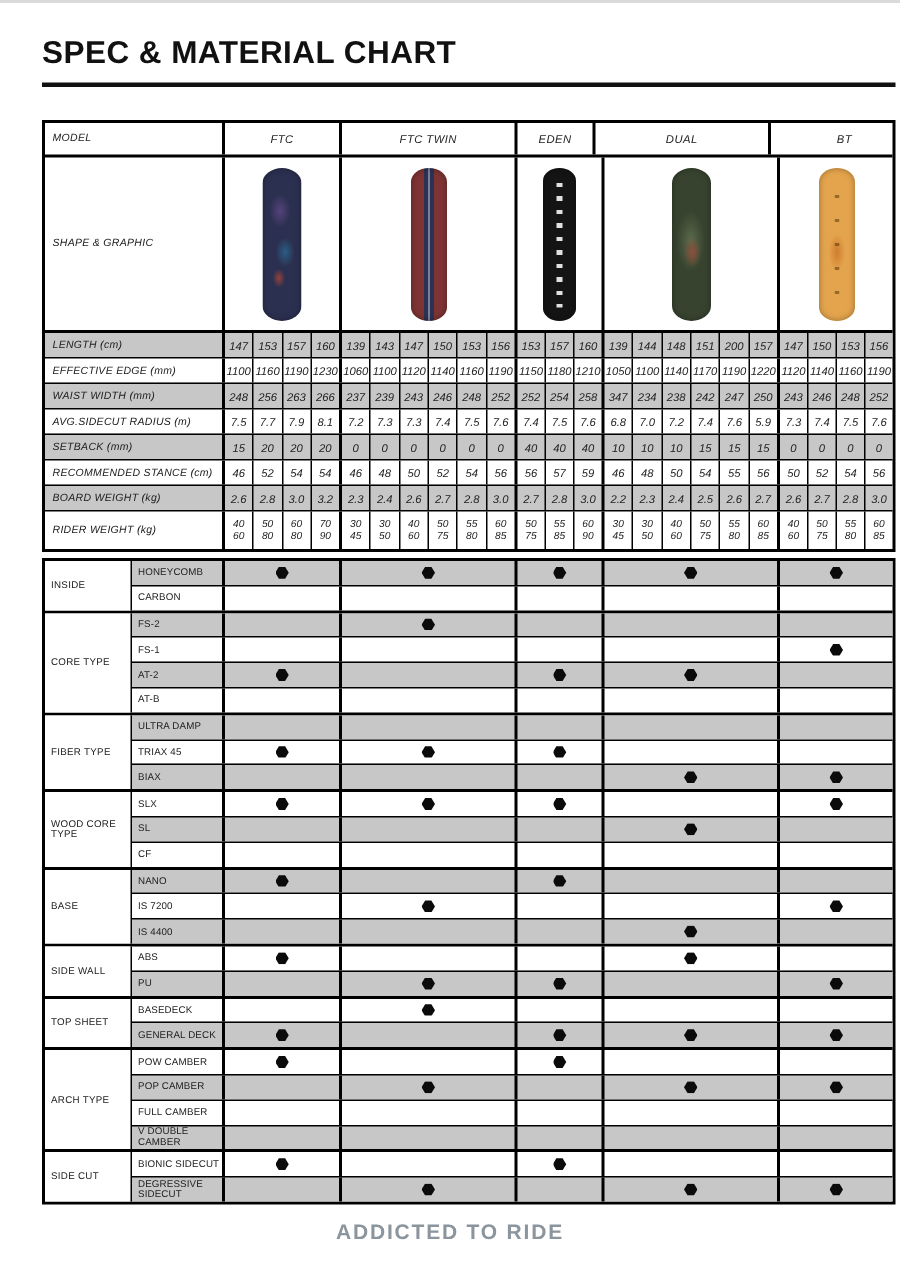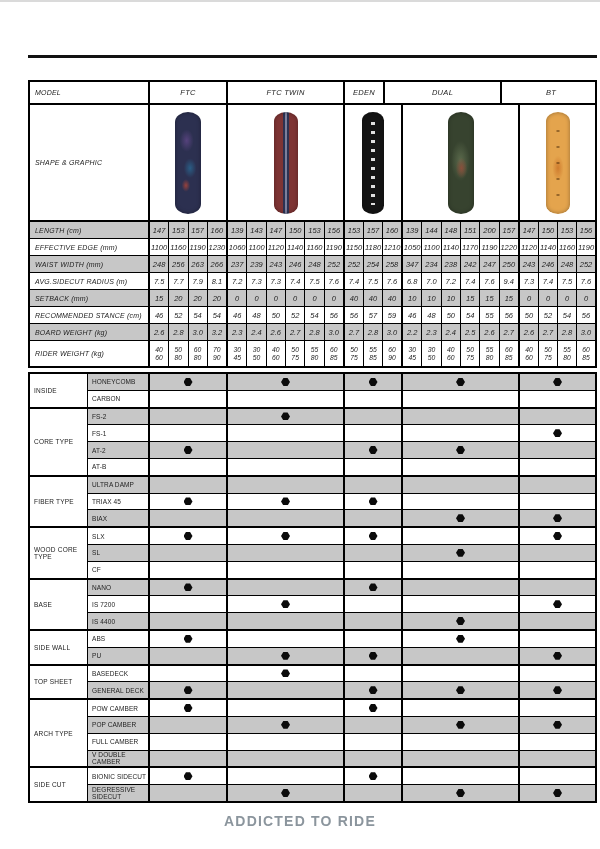--- a/index.html
+++ b/index.html
@@ -77,27 +77,28 @@
     background:repeating-linear-gradient(180deg, rgba(60,30,0,.45) 0 2px, transparent 2px 16px);}
 
   .footer{position:absolute;left:0;right:0;top:813px;text-align:center;font-size:14px;
           font-weight:bold;letter-spacing:1.2px;color:#8b959d;}
 </style>
 </head>
 <body>
 
 <div class="page">
   <div class="page-top-edge"></div>
+  <h1 class="page-title">SPEC &amp; MATERIAL CHART</h1>
   <div class="title-rule"></div>
   <div class="spec-block">
       <div class="trow thead">
         <div class="label-col">MODEL</div>
         <div class="gcell ghead" style="width: 78px;">FTC</div>
         <div class="gcell ghead" style="width: 117px;">FTC TWIN</div>
-        <div class="gcell ghead" style="width: 40px;">EDEN</div>
+        <div class="gcell ghead" style="width: 52px;">EDEN</div>
         <div class="gcell ghead" style="width: 117px;">DUAL</div>
         <div class="gcell ghead" style="width: 100px;">BT</div>
       </div>
       <div class="trow shape-row">
         <div class="label-col">SHAPE &amp; GRAPHIC</div>
         <div class="gcell" style="width: 78px;">
           <div class="board board-ftc" style="--b: #2c3050; --d1: #55427c; --d2: #2a5d85; --d3: #96413c;"></div>
         </div>
         <div class="gcell" style="width: 117px;">
           <div class="board board-twin" style="--b: #7e3434; --d1: #2c3252;"></div>
@@ -240,21 +241,21 @@
           <div class="vcell">7.4</div>
           <div class="vcell">7.5</div>
           <div class="vcell">7.6</div>
         </div>
         <div class="gwrap" style="width: 117px;">
           <div class="vcell">6.8</div>
           <div class="vcell">7.0</div>
           <div class="vcell">7.2</div>
           <div class="vcell">7.4</div>
           <div class="vcell">7.6</div>
-          <div class="vcell">9.4</div>
+          <div class="vcell">5.9</div>
         </div>
         <div class="gwrap" style="width: 77px;">
           <div class="vcell">7.3</div>
           <div class="vcell">7.4</div>
           <div class="vcell">7.5</div>
           <div class="vcell">7.6</div>
         </div>
       </div>
       <div class="trow spec-row shade">
         <div class="label-col">SETBACK  (mm)</div>

